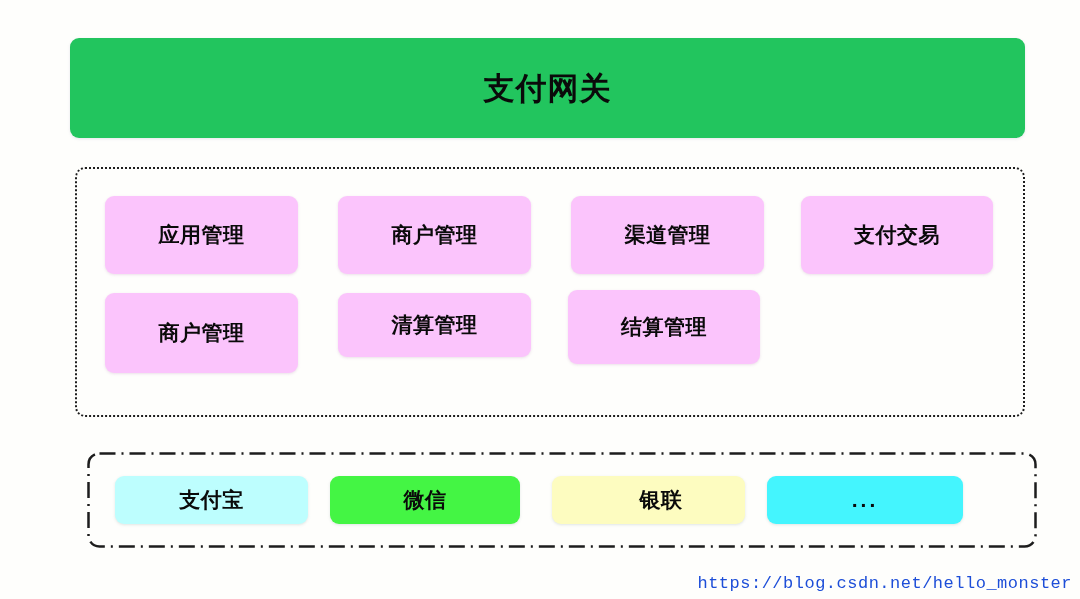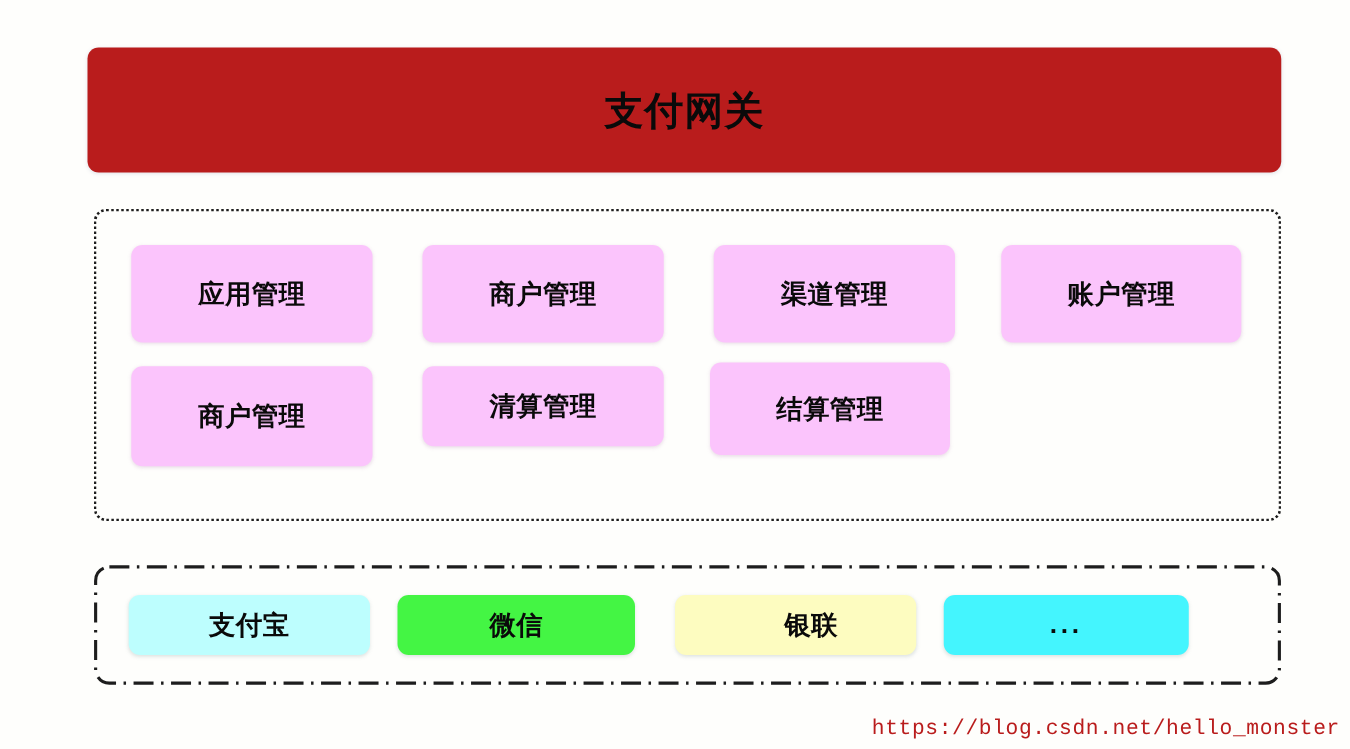--- a/index.html
+++ b/index.html
@@ -23,21 +23,21 @@
     height: 599px;
   }
 
   
   .gateway-bar {
     position: absolute;
     left: 70px;
     top: 38px;
     width: 955px;
     height: 100px;
-    background: #b91c1c;
+    background: #22c55e;
     border-radius: 9px;
     display: flex;
     align-items: center;
     justify-content: center;
     box-shadow: 0 1px 3px rgba(120,120,160,0.18);
   }
   .gateway-title {
     font-size: 31px;
     font-weight: bold;
     color: #0a0a0a;
@@ -97,21 +97,21 @@
 
   .row-2 .cell-0 .module-box { height: 80px; }
   .row-2 .cell-1 .module-box { height: 80px; }
   .row-2 .cell-2 .module-box { height: 64px; }
   .row-2 .cell-3 .module-box { height: 74px; margin-top: -3px; }
   .module-box { width: 100%; }
 
   
   .channels-container {
     position: absolute;
-    left: 75px;
+    left: 87px;
     top: 452px;
     width: 950px;
     height: 96px;
     border-radius: 12px;
     background: transparent;
   }
   .channels-border-svg {
     position: absolute;
     left: 0;
     top: 0;
@@ -147,21 +147,21 @@
   .ch-3 { width: 196px; background: #44f5fe; }
   .dots-label { letter-spacing: 3px; font-size: 21px; }
 
   
   .watermark {
     position: absolute;
     right: 8px;
     bottom: 6px;
     font-family: "Liberation Mono", "DejaVu Sans Mono", monospace;
     font-size: 17px;
-    color: #b91c1c;
+    color: #1d4ed8;
     letter-spacing: 0.5px;
     white-space: nowrap;
     user-select: none;
   }
 </style>
 </head>
 <body>
 
 <div id="diagram-root">
 
@@ -176,21 +176,21 @@
         <div class="cell cell-0">
           <div class="module-box">应用管理</div>
         </div>
         <div class="cell cell-1">
           <div class="module-box">商户管理</div>
         </div>
         <div class="cell cell-2">
           <div class="module-box">渠道管理</div>
         </div>
         <div class="cell cell-3">
-          <div class="module-box">账户管理</div>
+          <div class="module-box">支付交易</div>
         </div>
       </div>
 
       <div class="module-row row-2">
         <div class="cell cell-1">
           <div class="module-box">商户管理</div>
         </div>
         <div class="cell cell-2">
           <div class="module-box">清算管理</div>
         </div>

